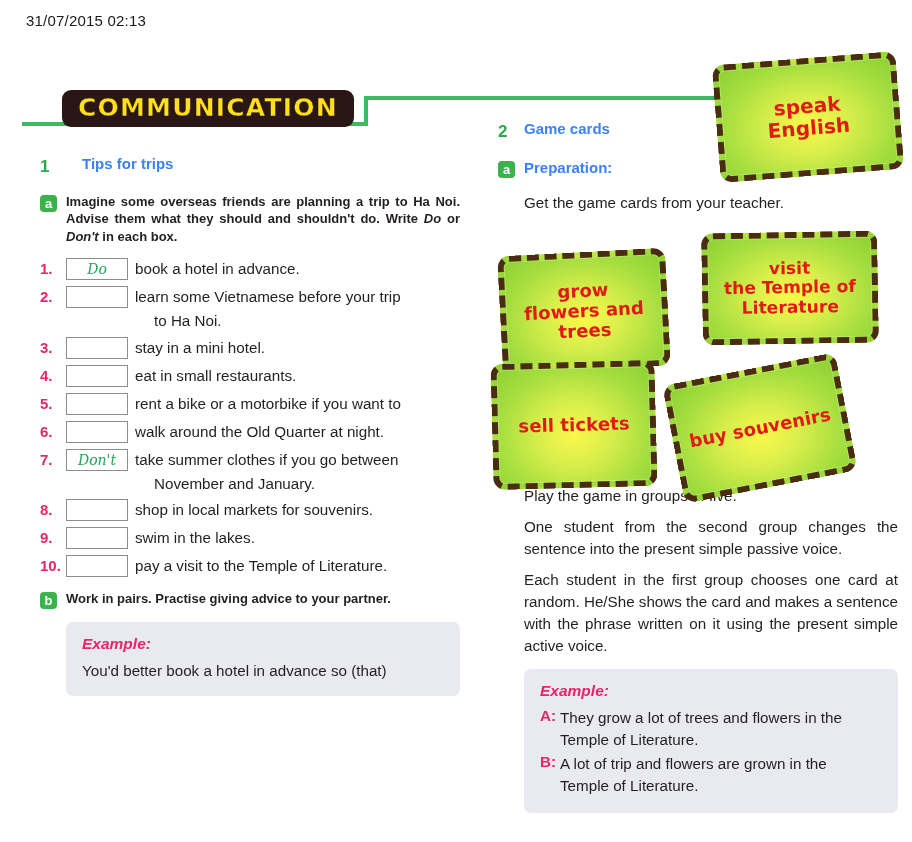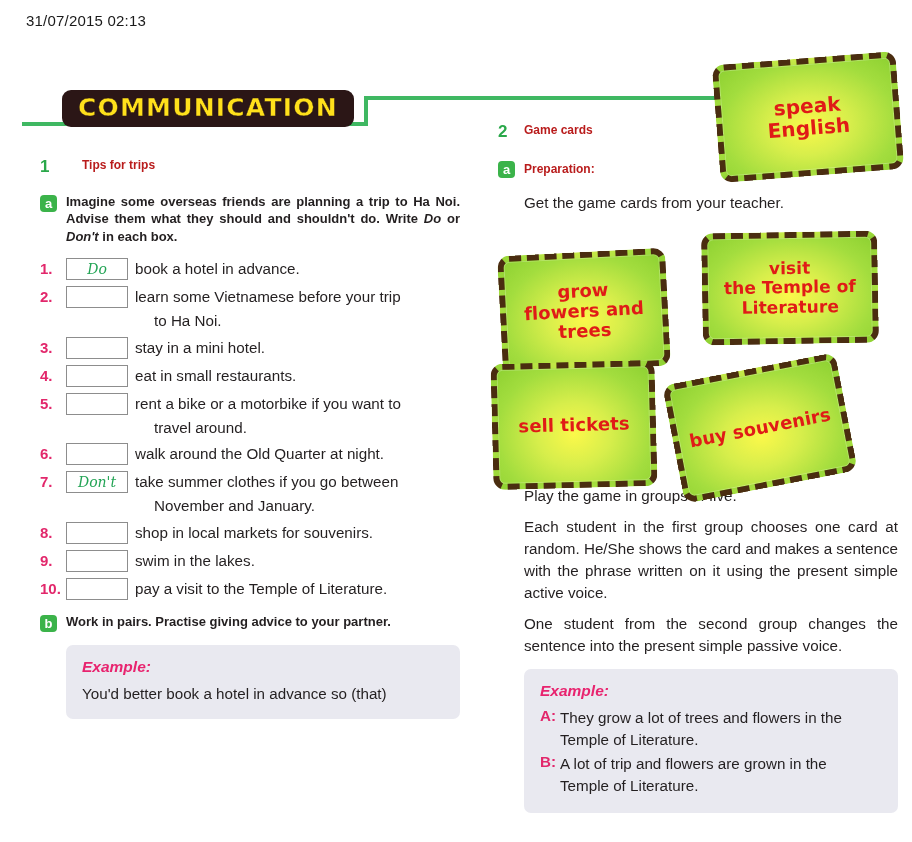--- a/index.html
+++ b/index.html
@@ -86,22 +86,22 @@
     color: #fff;
     font-weight: bold;
     font-size: 13px;
     text-align: center;
     line-height: 17px;
     vertical-align: top;
   }
 
   .sec-title {
     font-weight: bold;
-    font-size: 12px;
-    color: #b91c1c;
+    font-size: 15px;
+    color: #3b82f6;
     margin-left: 7px;
   }
 
   .block-row { display: flex; align-items: flex-start; }
   .block-row .marker-cell { flex: 0 0 26px; padding-top: 2px; }
   .block-row .body-cell { flex: 1; }
 
   .instruction-bold {
     font-weight: bold;
     font-size: 13px;
@@ -298,21 +298,20 @@
         <div class="ex-num">4.</div>
         <div class="ex-box"><span class="answer"></span></div>
         <div class="ex-text">eat in small restaurants.</div>
       </div>
 
       <div class="ex-item">
         <div class="ex-num">5.</div>
         <div class="ex-box"><span class="answer"></span></div>
         <div class="ex-text">rent a bike or a motorbike if you want to</div>
       </div>
-      <div class="ex-cont">travel around.</div>
 
       <div class="ex-item">
         <div class="ex-num">6.</div>
         <div class="ex-box"><span class="answer"></span></div>
         <div class="ex-text">walk around the Old Quarter at night.</div>
       </div>
 
       <div class="ex-item">
         <div class="ex-num">7.</div>
         <div class="ex-box"><span class="answer">Don't</span></div>
@@ -380,22 +379,22 @@
       <div class="marker-cell">
         <span class="alpha-marker">b</span>
       </div>
       <div class="body-cell">
         <span class="sec-title" style="margin-left:0">Instructions:</span>
       </div>
     </div>
 
     <div style="margin-left:26px">
       <div class="plain-para nojust">Play the game in groups of five.</div>
+      <div class="plain-para">One student from the second group changes the sentence into the present simple passive voice.</div>
       <div class="plain-para">Each student in the first group chooses one card at random. He/She shows the card and makes a sentence with the phrase written on it using the present simple active voice.</div>
-      <div class="plain-para">One student from the second group changes the sentence into the present simple passive voice.</div>
 
       <div class="example-box">
         <div class="example-label">Example:</div>
         <div class="dialog-line">
           <div class="dialog-tag">A:</div>
           <div class="dialog-body">
             <div>They grow a lot of trees and flowers in the</div>
             <div>Temple of Literature.</div>
           </div>
         </div>

